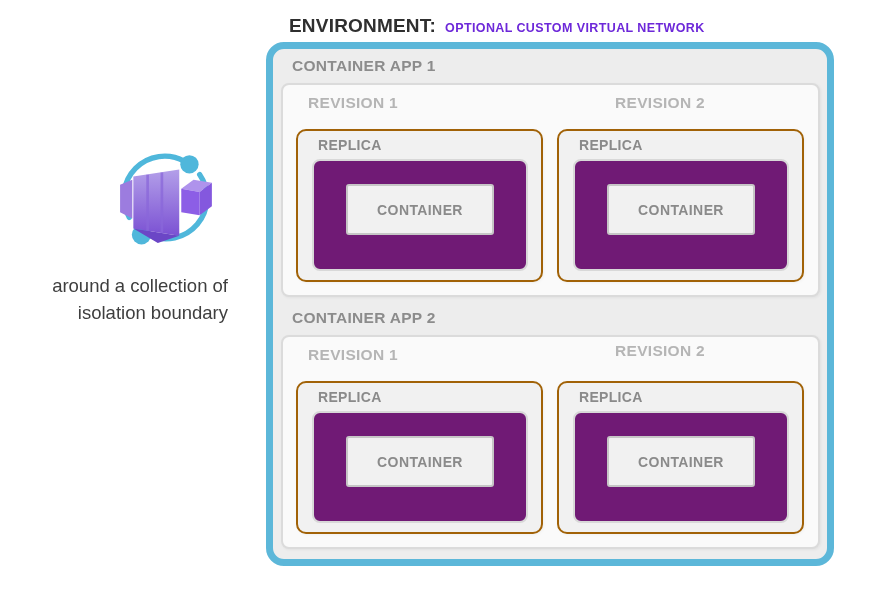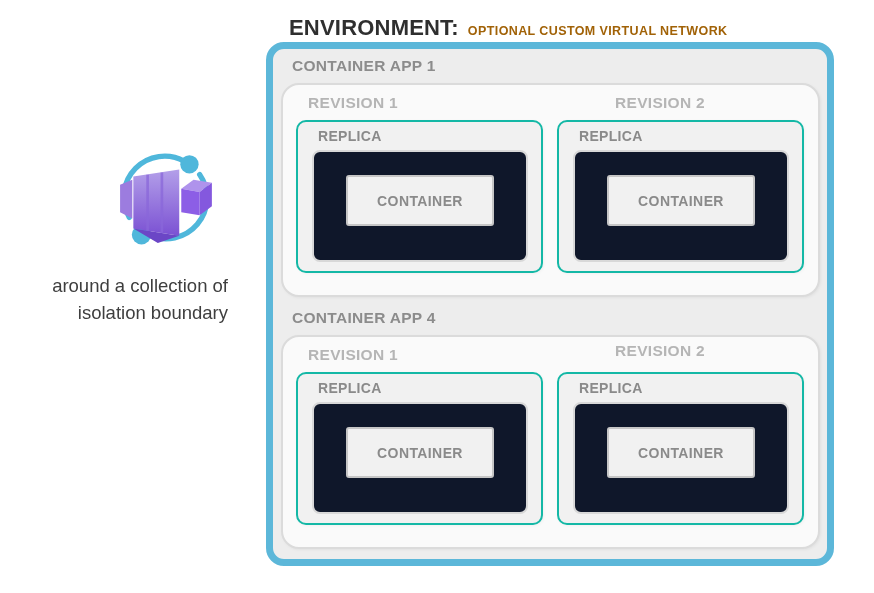--- a/index.html
+++ b/index.html
@@ -3,59 +3,59 @@
 <meta charset="utf-8">
 <style>
   html,body { margin:0; padding:0; background:#ffffff; }
   .page {
     position:relative; width:874px; height:593px; background:#ffffff;
     font-family:"Liberation Sans","DejaVu Sans",sans-serif; overflow:hidden;
   }
 
   
   .env-title { position:absolute; left:289px; top:15px; display:flex; align-items:baseline; gap:9px; white-space:nowrap; }
-  .t-main { font-size:22px; font-weight:700; color:#2f2f2f; letter-spacing:0.2px; }
-  .t-sub  { font-size:12.5px; font-weight:700; color:#a16207; letter-spacing:0.4px; }
+  .t-main { font-size:19px; font-weight:700; color:#2f2f2f; letter-spacing:0.2px; }
+  .t-sub  { font-size:12.5px; font-weight:700; color:#6d28d9; letter-spacing:0.4px; }
 
   
   .env {
     position:absolute; left:266px; top:42px; width:568px; height:524px; box-sizing:border-box;
     background:#ededed; border:7px solid #5cb7d9; border-radius:18px;text-decoration:underline;
   }
 
   .app-label { position:absolute; font-size:15.5px; font-weight:700; color:#8c8c8c; letter-spacing:0.3px; }
   .al1 { left:19px; top:8px; }
   .al2 { left:19px; top:260px; }
 
   .app-card {
     position:absolute; left:8px; width:539px; height:214px; box-sizing:border-box;
-    background:#fafafa; border:2px solid #dbdbdb; border-radius:18px;
+    background:#fafafa; border:2px solid #dbdbdb; border-radius:8px;
     box-shadow:1px 1px 3px rgba(0,0,0,0.05);
   }
   .ac1 { top:34px; }
   .ac2 { top:286px; }
 
   .rev-label { position:absolute; font-size:15.5px; font-weight:700; color:#b5b5b5; letter-spacing:0.3px; }
   .rl-a { left:25px; top:9px; }
   .rl-b { left:284px; top:9px;margin-left:48px; }
   .rl-b.raised { top:5px; }
 
   .rev-box {
-    position:absolute; top:35px; width:247px; height:153px; box-sizing:border-box;
-    background:#f1f1f1; border:2px solid #14b8a6; border-radius:10px;
+    position:absolute; top:44px; width:247px; height:153px; box-sizing:border-box;
+    background:#f1f1f1; border:2px solid #a16207; border-radius:10px;
     box-shadow:1px 1px 3px rgba(0,0,0,0.04);
   }
   .rb-a { left:13px; }
   .rb-b { left:274px; }
 
   .replica-label { position:absolute; left:20px; top:6px; font-size:14px; font-weight:700; color:#8a8a8a; letter-spacing:0.3px; }
 
   .replica-box {
     position:absolute; left:14px; top:28px; width:216px; height:112px; box-sizing:border-box;
-    background:#0f172a; border:2px solid #d8d8d8; border-radius:8px;
+    background:#701a75; border:2px solid #d8d8d8; border-radius:8px;
   }
 
   .container-box {
     position:absolute; left:32px; top:23px; width:148px; height:51px; box-sizing:border-box;
     background:#f1f1f1; border:2px solid #c6c6c6; border-radius:3px;
     display:flex; align-items:center; justify-content:center;
   }
   .container-box span { font-size:14px; font-weight:700; color:#8a8a8a; letter-spacing:0.4px; }
 
   
@@ -127,21 +127,21 @@
         <div class="replica-label">REPLICA</div>
         <div class="replica-box">
           <div class="container-box">
             <span>CONTAINER</span>
           </div>
         </div>
       </div>
 
     </div>
 
-    <div class="app-label al2">CONTAINER APP 4</div>
+    <div class="app-label al2">CONTAINER APP 2</div>
     <div class="app-card ac2">
 
       <div class="rev-label rl-a">REVISION 1</div>
       <div class="rev-box rb-a">
         <div class="replica-label">REPLICA</div>
         <div class="replica-box">
           <div class="container-box">
             <span>CONTAINER</span>
           </div>
         </div>

